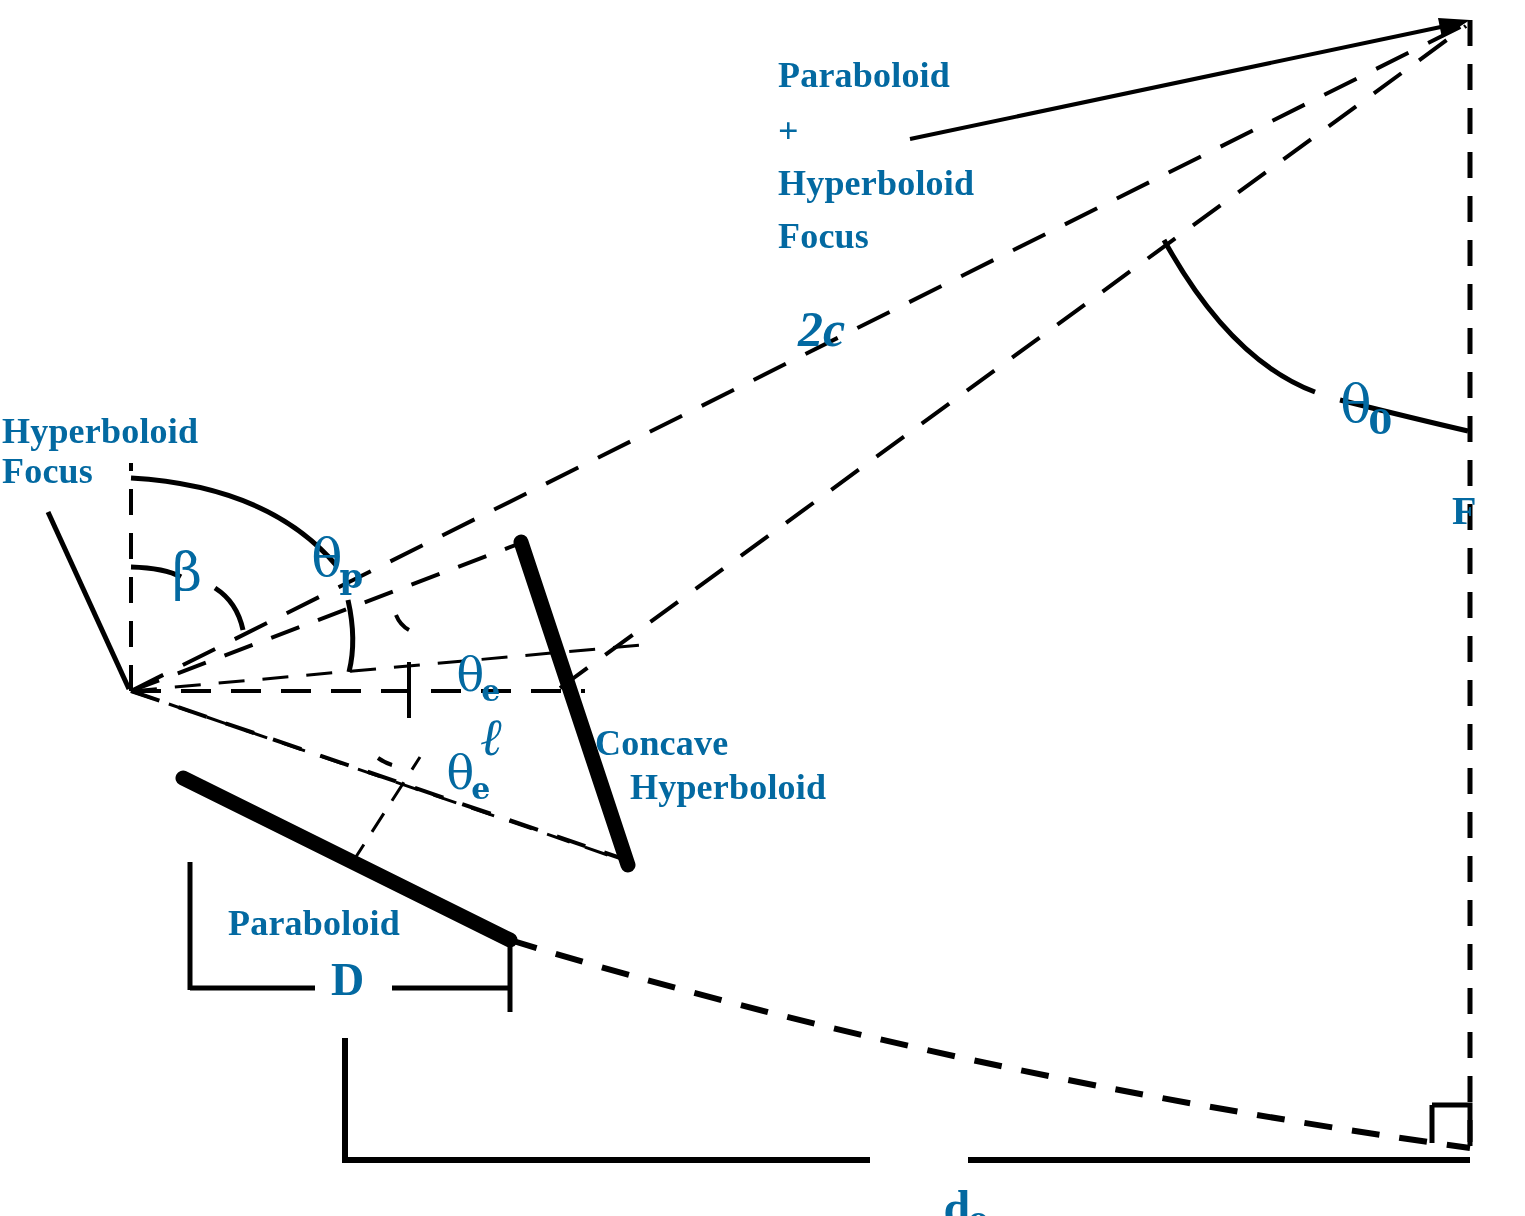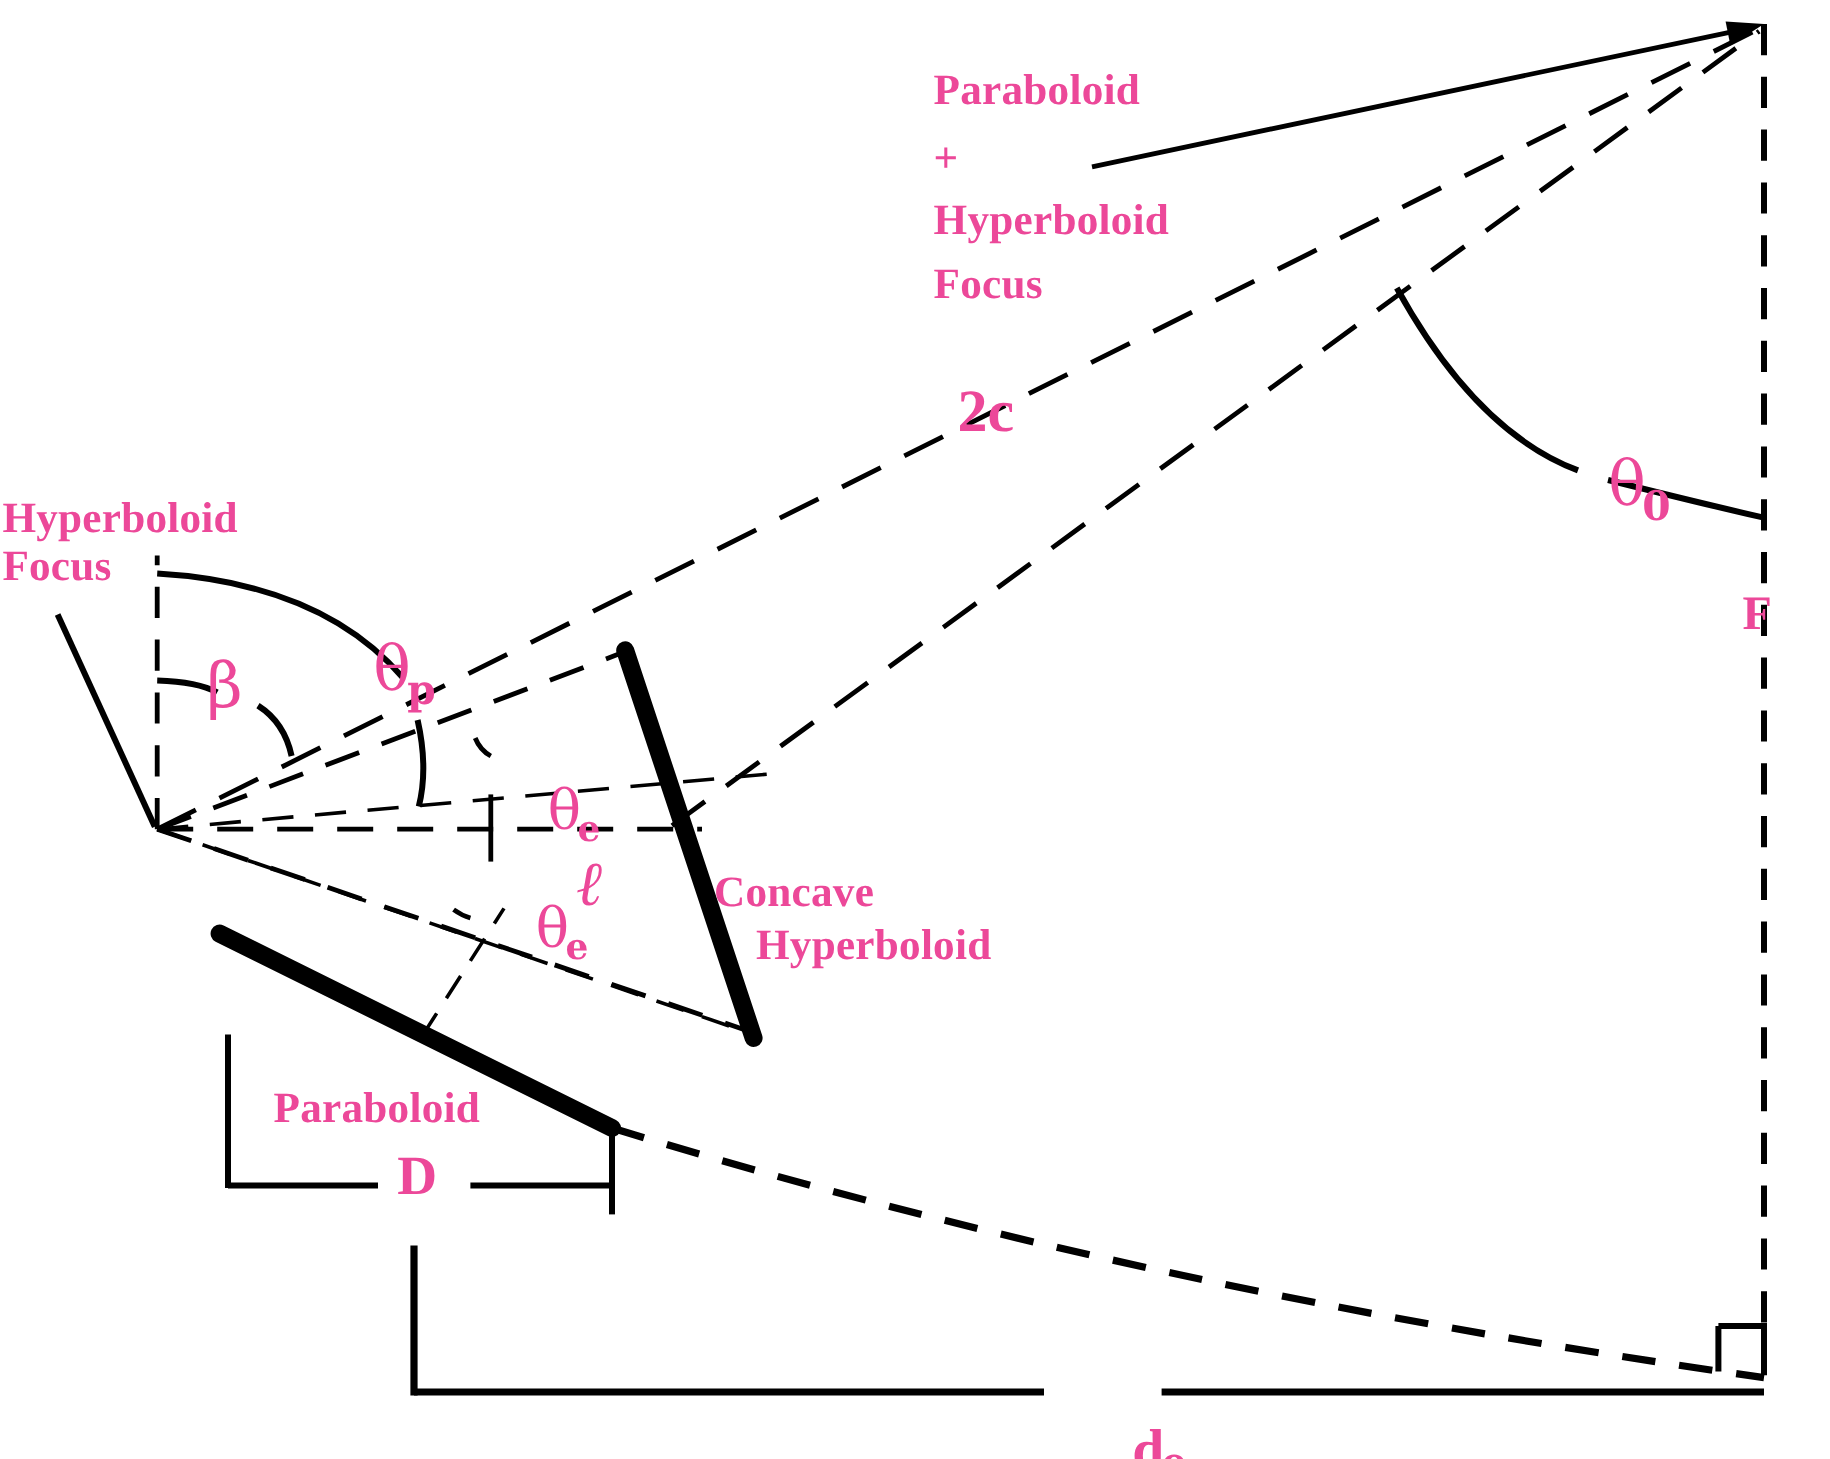--- a/index.html
+++ b/index.html
@@ -18,21 +18,21 @@
     position: absolute;
     left: 0;
     top: 0;
     width: 1525px;
     height: 1216px;
   }
   .lbl {
     position: absolute;
     font-family: "Liberation Serif", "DejaVu Serif", serif;
     font-weight: bold;
-    color: #ec4899;
+    color: #0369a1;
     white-space: pre;
     line-height: 1.06;
     user-select: none;
   }
   .lbl-word { font-size: 36px; letter-spacing: 0.2px; }
   .lbl-sym  { font-family: "DejaVu Serif", "Liberation Serif", serif; font-size: 52px; font-weight: normal; }
   .sub { font-size: 34px; font-weight: bold; position: relative; top: 12px; left: -3px; }
   .lbl-big { font-size: 44px; }
   .ital { font-style: italic; font-family: "DejaVu Serif", "Liberation Serif", serif; font-weight: normal; font-size: 52px;}
 </style>
@@ -147,21 +147,21 @@
       <line x1="968" y1="1160" x2="1470" y2="1160" stroke="#000" stroke-width="6"></line>
     </g>
 
   </svg>
 
   <div class="lbl lbl-word" style="left:778px; top:56px;">Paraboloid</div>
   <div class="lbl lbl-word" style="left:778px; top:112px;">+</div>
   <div class="lbl lbl-word" style="left:778px; top:164px;">Hyperboloid</div>
   <div class="lbl lbl-word" style="left:778px; top:217px;">Focus</div>
 
-  <div class="lbl lbl-big" style="left:798px; top:316px; font-size:50px;">2c</div>
+  <div class="lbl lbl-big" style="left:798px; top:303px; font-size:50px;font-style:italic;">2c</div>
 
   <div class="lbl lbl-sym" style="left:1274px; top:322px;">
     <span>θ</span><span class="sub">0</span>
   </div>
 
   <div class="lbl lbl-word" style="left:1452px; top:490px; font-size:40px;">F</div>
 
   <div class="lbl lbl-word" style="left:2px; top:412px;">Hyperboloid</div>
   <div class="lbl lbl-word" style="left:2px; top:452px;">Focus</div>
 

